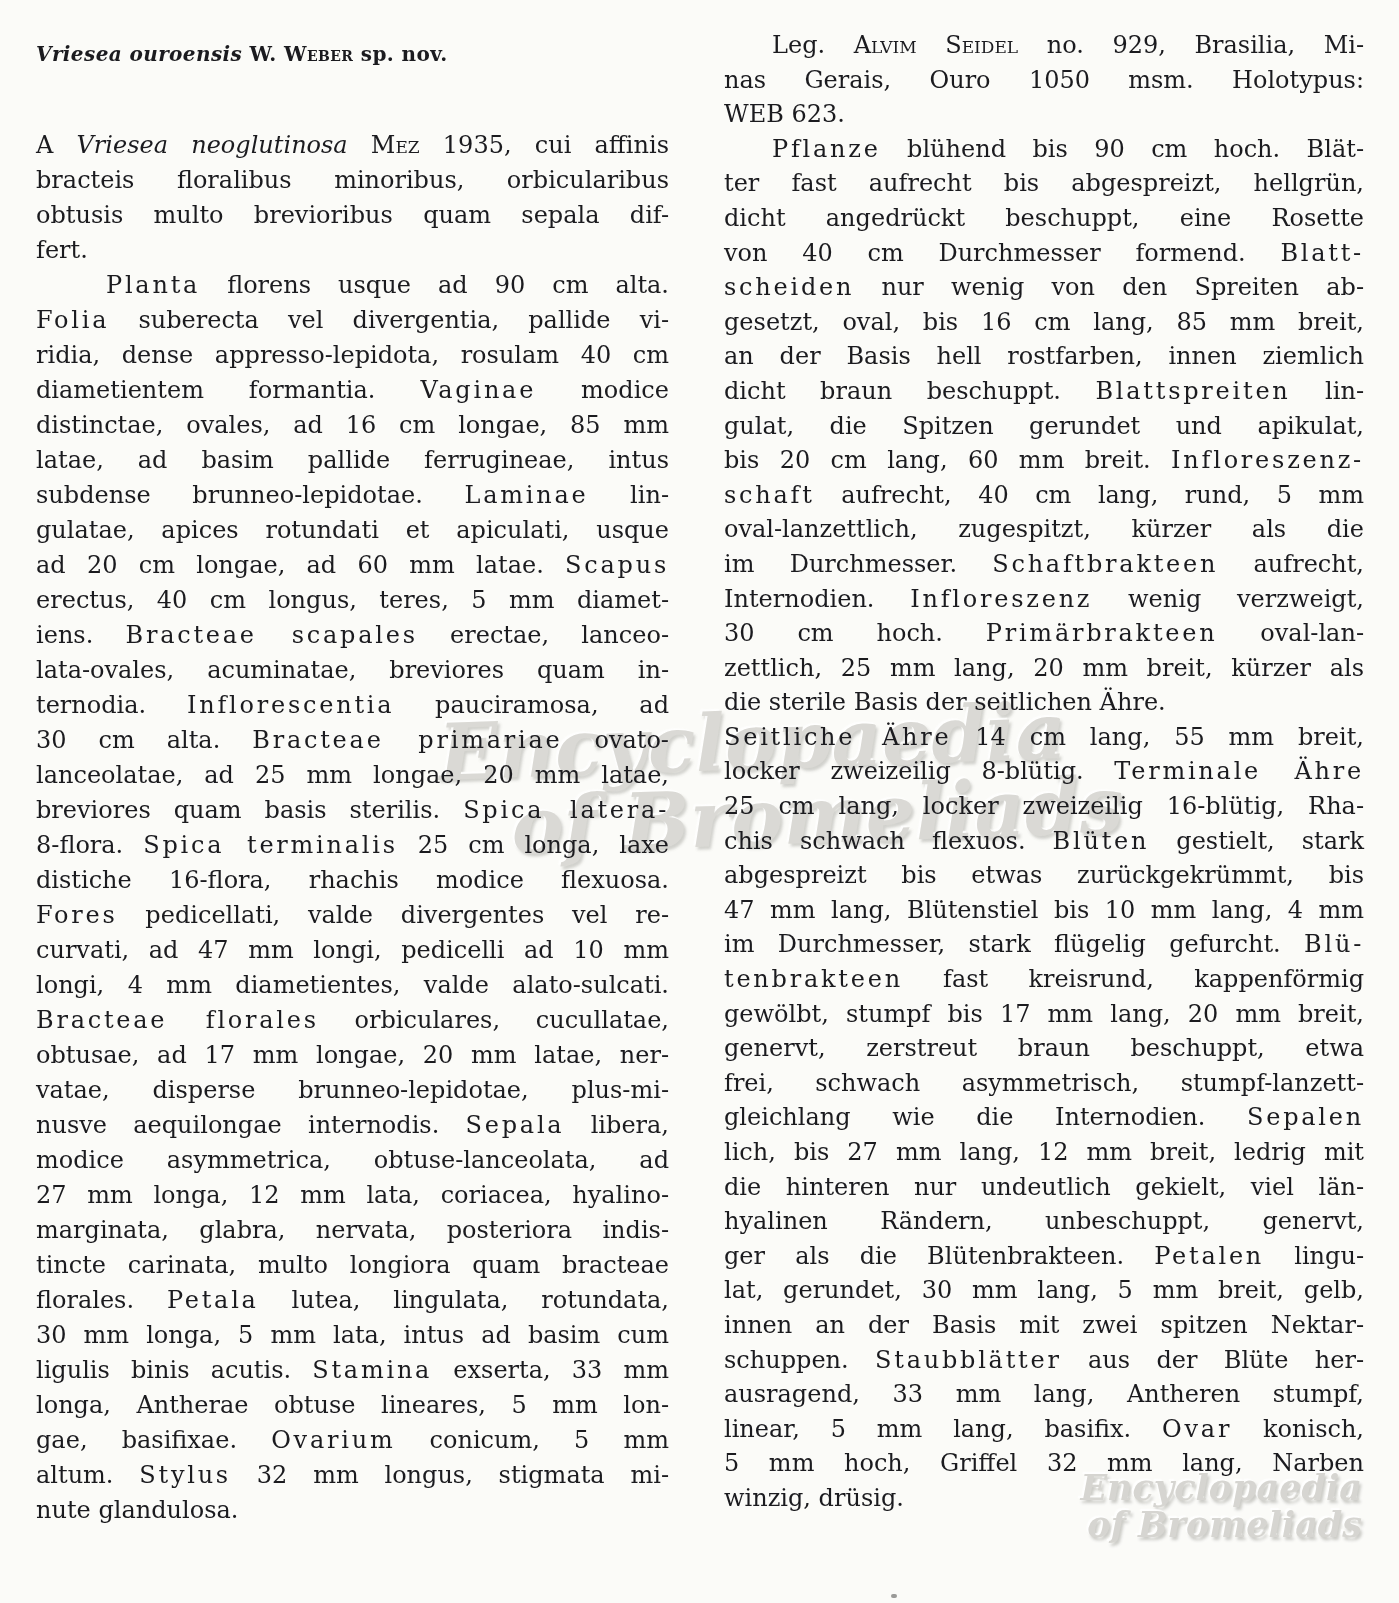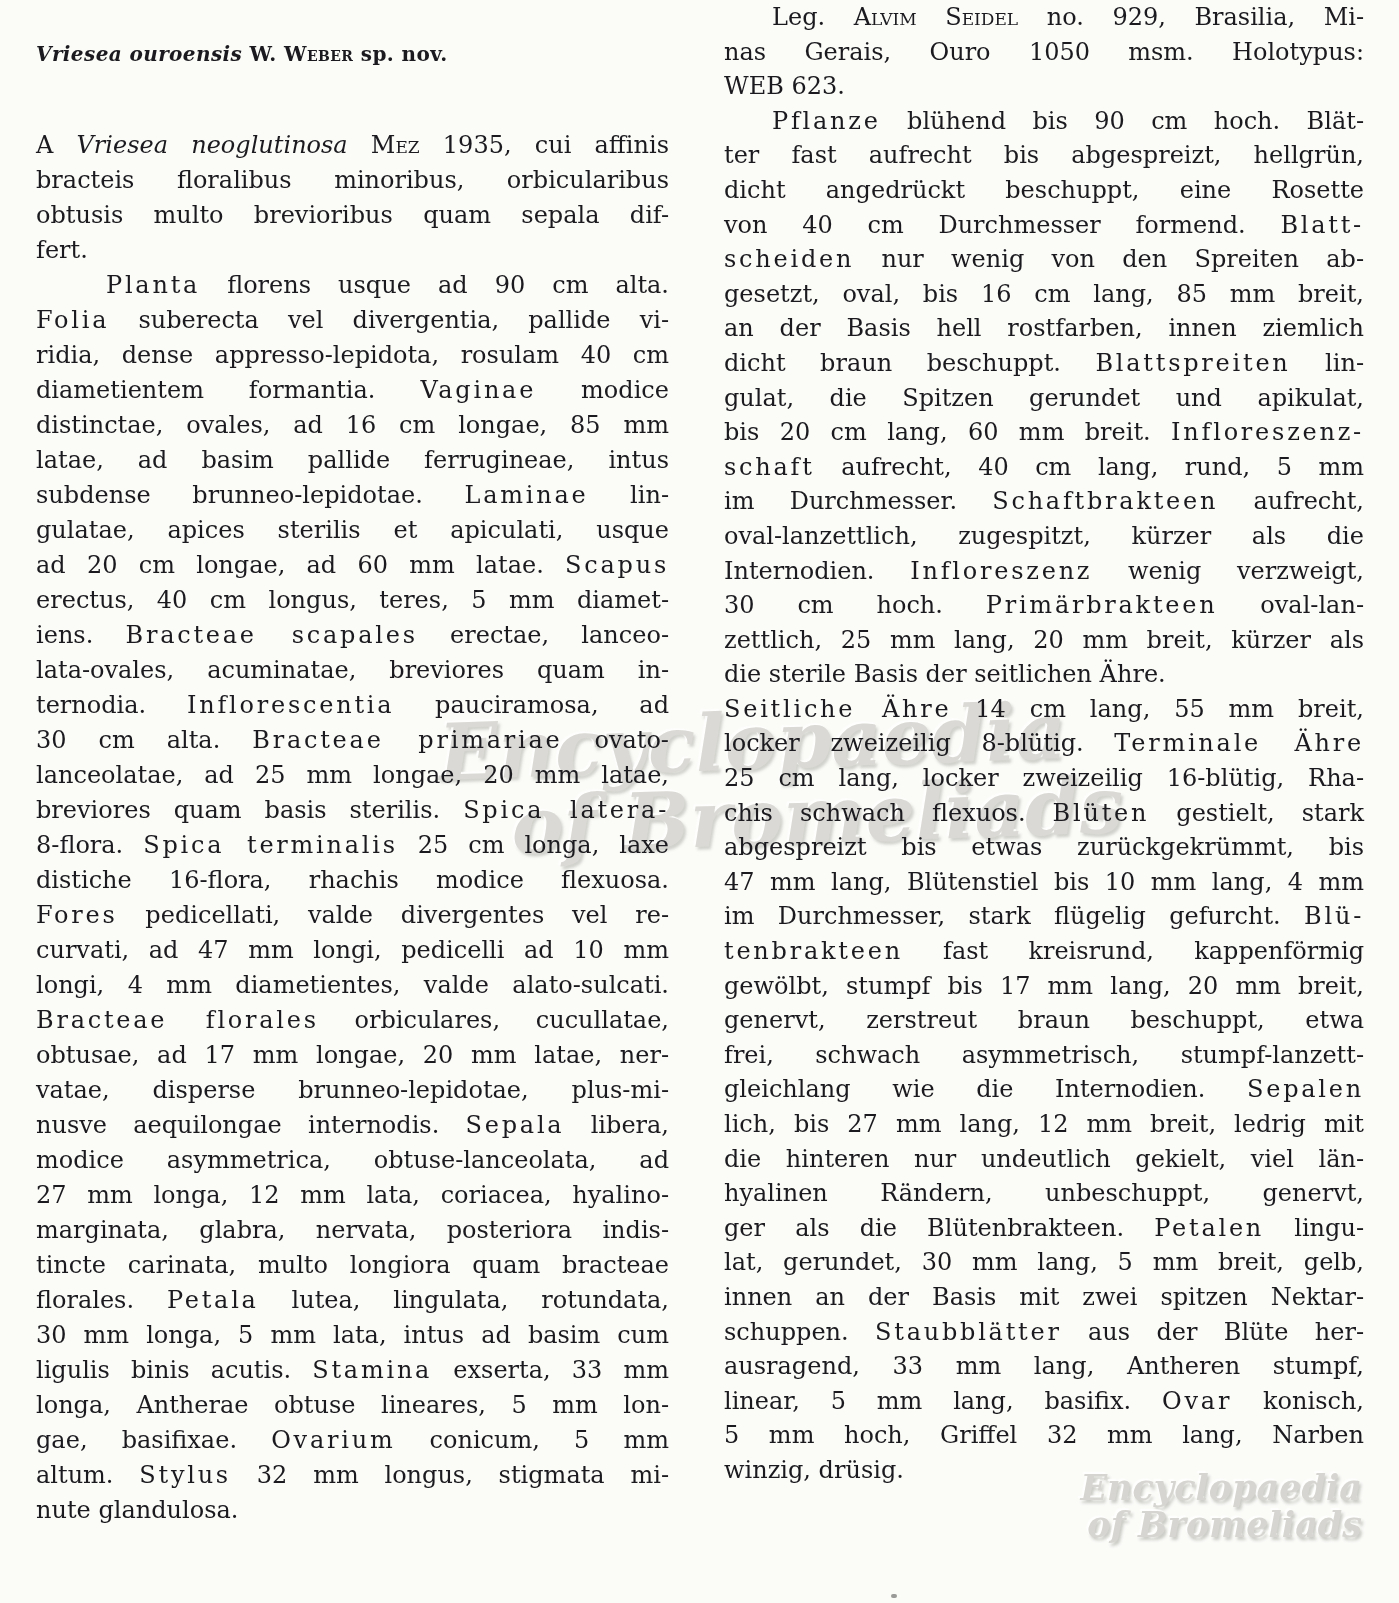--- a/index.html
+++ b/index.html
@@ -27,21 +27,21 @@
     white-space:nowrap;
   }
   .col-left .line{line-height:35px;}
   .col-right .line{line-height:34.6px;}
   .line.last{text-align-last:left;}
   .col-left .line.indent{text-indent:70px;}
   .col-right .line.indent{text-indent:48px;}
   .sc{font-variant:small-caps;}
   .g{letter-spacing:0.115em;}
   .it{font-style:italic;}
-  .col-right{padding-top:0;}
+  .col-right{padding-top:28px;}
   .watermark{
     position:absolute;
     font-family:"DejaVu Serif", serif;
     font-style:italic;font-weight:bold;
     color:#d5d4cf;
     text-shadow:-2px -2px 1px rgba(255,255,255,0.95), 2px 3px 3px rgba(140,140,132,0.45);
     pointer-events:none;
     line-height:1.05;
     z-index:0;
   }
@@ -88,21 +88,21 @@
           <div class="line"><span>bracteis floralibus minoribus, orbicularibus</span></div>
           <div class="line"><span>obtusis multo brevioribus quam sepala dif-</span></div>
           <div class="line last"><span>fert.</span></div>
           <div class="line indent"><span class="g">Planta</span><span> florens usque ad 90 cm alta.</span></div>
           <div class="line"><span class="g">Folia</span><span> suberecta vel divergentia, pallide vi-</span></div>
           <div class="line"><span>ridia, dense appresso-lepidota, rosulam 40 cm</span></div>
           <div class="line"><span>diametientem formantia. </span><span class="g">Vaginae</span><span> modice</span></div>
           <div class="line"><span>distinctae, ovales, ad 16 cm longae, 85 mm</span></div>
           <div class="line"><span>latae, ad basim pallide ferrugineae, intus</span></div>
           <div class="line"><span>subdense brunneo-lepidotae. </span><span class="g">Laminae</span><span> lin-</span></div>
-          <div class="line"><span>gulatae, apices sterilis et apiculati, usque</span></div>
+          <div class="line"><span>gulatae, apices rotundati et apiculati, usque</span></div>
           <div class="line"><span>ad 20 cm longae, ad 60 mm latae. </span><span class="g">Scapus</span></div>
           <div class="line"><span>erectus, 40 cm longus, teres, 5 mm diamet-</span></div>
           <div class="line"><span>iens. </span><span class="g">Bracteae scapales</span><span> erectae, lanceo-</span></div>
           <div class="line"><span>lata-ovales, acuminatae, breviores quam in-</span></div>
           <div class="line"><span>ternodia. </span><span class="g">Inflorescentia</span><span> pauciramosa, ad</span></div>
           <div class="line"><span>30 cm alta. </span><span class="g">Bracteae primariae</span><span> ovato-</span></div>
           <div class="line"><span>lanceolatae, ad 25 mm longae, 20 mm latae,</span></div>
           <div class="line"><span>breviores quam basis sterilis. </span><span class="g">Spica latera-</span></div>
           <div class="line"><span>8-flora. </span><span class="g">Spica terminalis</span><span> 25 cm longa, laxe</span></div>
           <div class="line"><span>distiche 16-flora, rhachis modice flexuosa.</span></div>
@@ -136,22 +136,22 @@
           <div class="line"><span>ter fast aufrecht bis abgespreizt, hellgrün,</span></div>
           <div class="line"><span>dicht angedrückt beschuppt, eine Rosette</span></div>
           <div class="line"><span>von 40 cm Durchmesser formend. </span><span class="g">Blatt-</span></div>
           <div class="line"><span class="g">scheiden</span><span> nur wenig von den Spreiten ab-</span></div>
           <div class="line"><span>gesetzt, oval, bis 16 cm lang, 85 mm breit,</span></div>
           <div class="line"><span>an der Basis hell rostfarben, innen ziemlich</span></div>
           <div class="line"><span>dicht braun beschuppt. </span><span class="g">Blattspreiten</span><span> lin-</span></div>
           <div class="line"><span>gulat, die Spitzen gerundet und apikulat,</span></div>
           <div class="line"><span>bis 20 cm lang, 60 mm breit. </span><span class="g">Infloreszenz-</span></div>
           <div class="line"><span class="g">schaft</span><span> aufrecht, 40 cm lang, rund, 5 mm</span></div>
+          <div class="line"><span>oval-lanzettlich, zugespitzt, kürzer als die</span></div>
           <div class="line"><span>im Durchmesser. </span><span class="g">Schaftbrakteen</span><span> aufrecht,</span></div>
-          <div class="line"><span>oval-lanzettlich, zugespitzt, kürzer als die</span></div>
           <div class="line"><span>Internodien. </span><span class="g">Infloreszenz</span><span> wenig verzweigt,</span></div>
           <div class="line"><span>30 cm hoch. </span><span class="g">Primärbrakteen</span><span> oval-lan-</span></div>
           <div class="line"><span>zettlich, 25 mm lang, 20 mm breit, kürzer als</span></div>
           <div class="line last"><span>die sterile Basis der seitlichen Ähre.</span></div>
           <div class="line"><span class="g">Seitliche Ähre</span><span> 14 cm lang, 55 mm breit,</span></div>
           <div class="line"><span>locker zweizeilig 8-blütig. </span><span class="g">Terminale Ähre</span></div>
           <div class="line"><span>25 cm lang, locker zweizeilig 16-blütig, Rha-</span></div>
           <div class="line"><span>chis schwach flexuos. </span><span class="g">Blüten</span><span> gestielt, stark</span></div>
           <div class="line"><span>abgespreizt bis etwas zurückgekrümmt, bis</span></div>
           <div class="line"><span>47 mm lang, Blütenstiel bis 10 mm lang, 4 mm</span></div>

